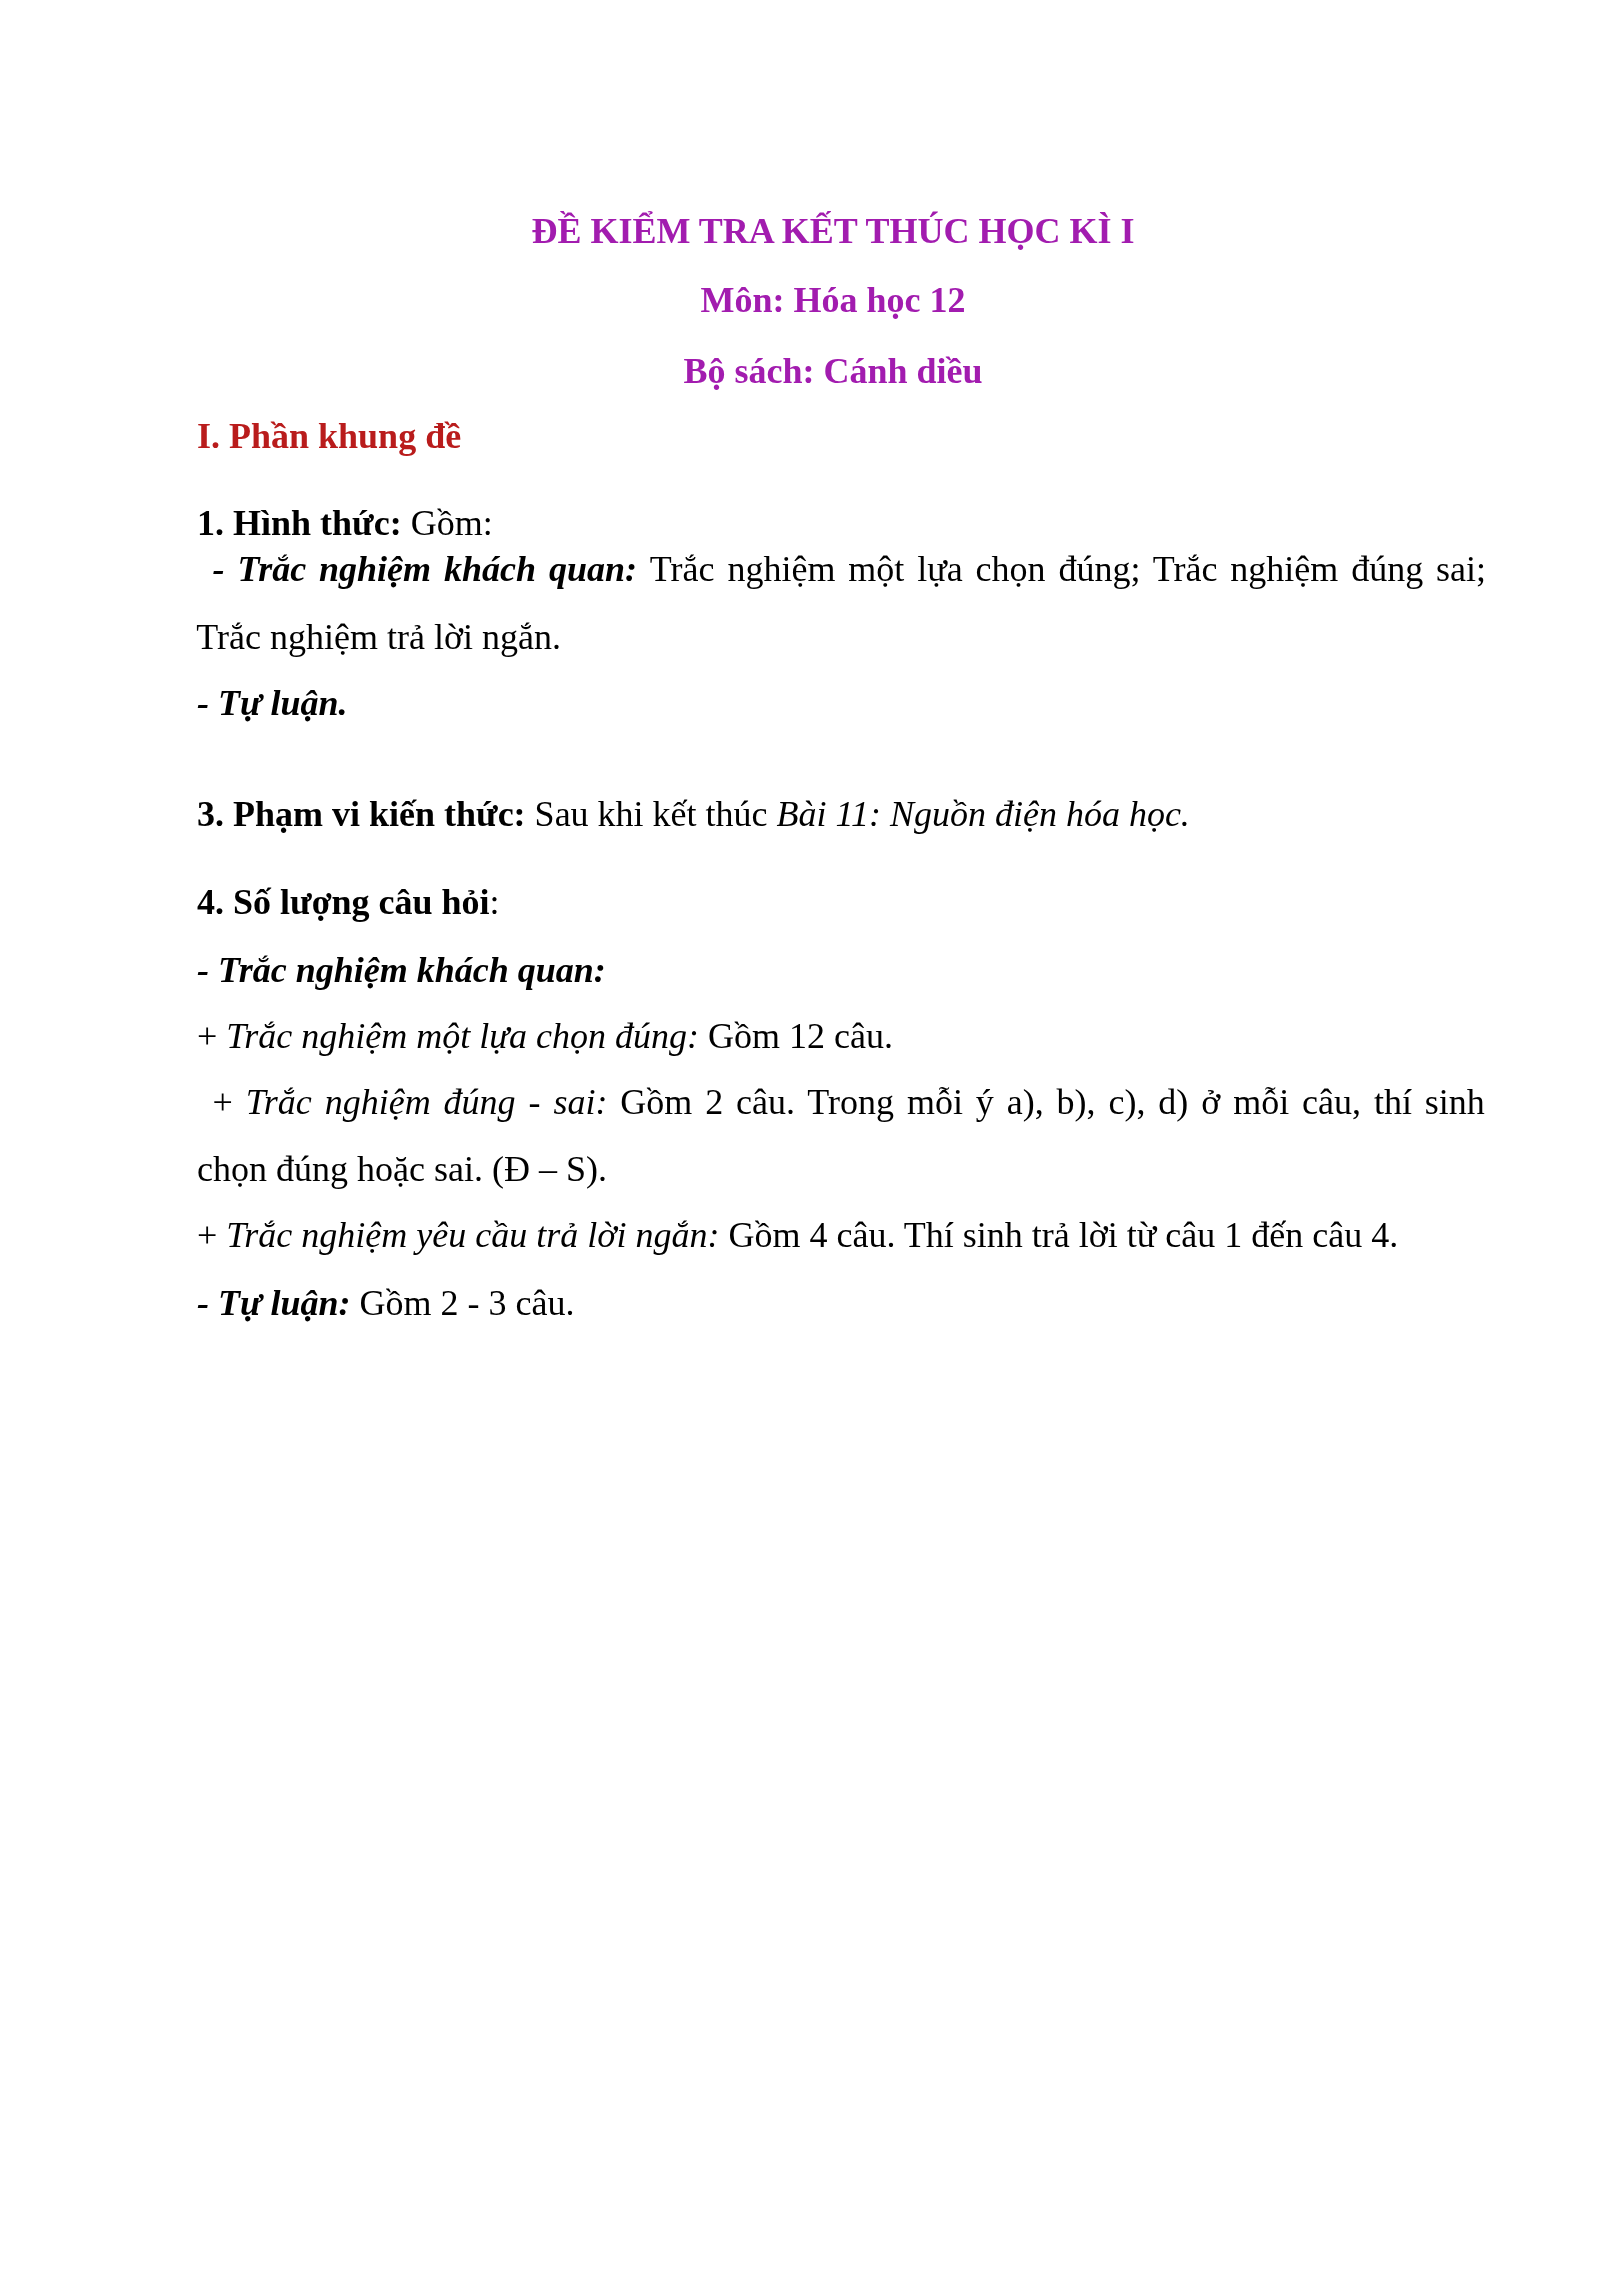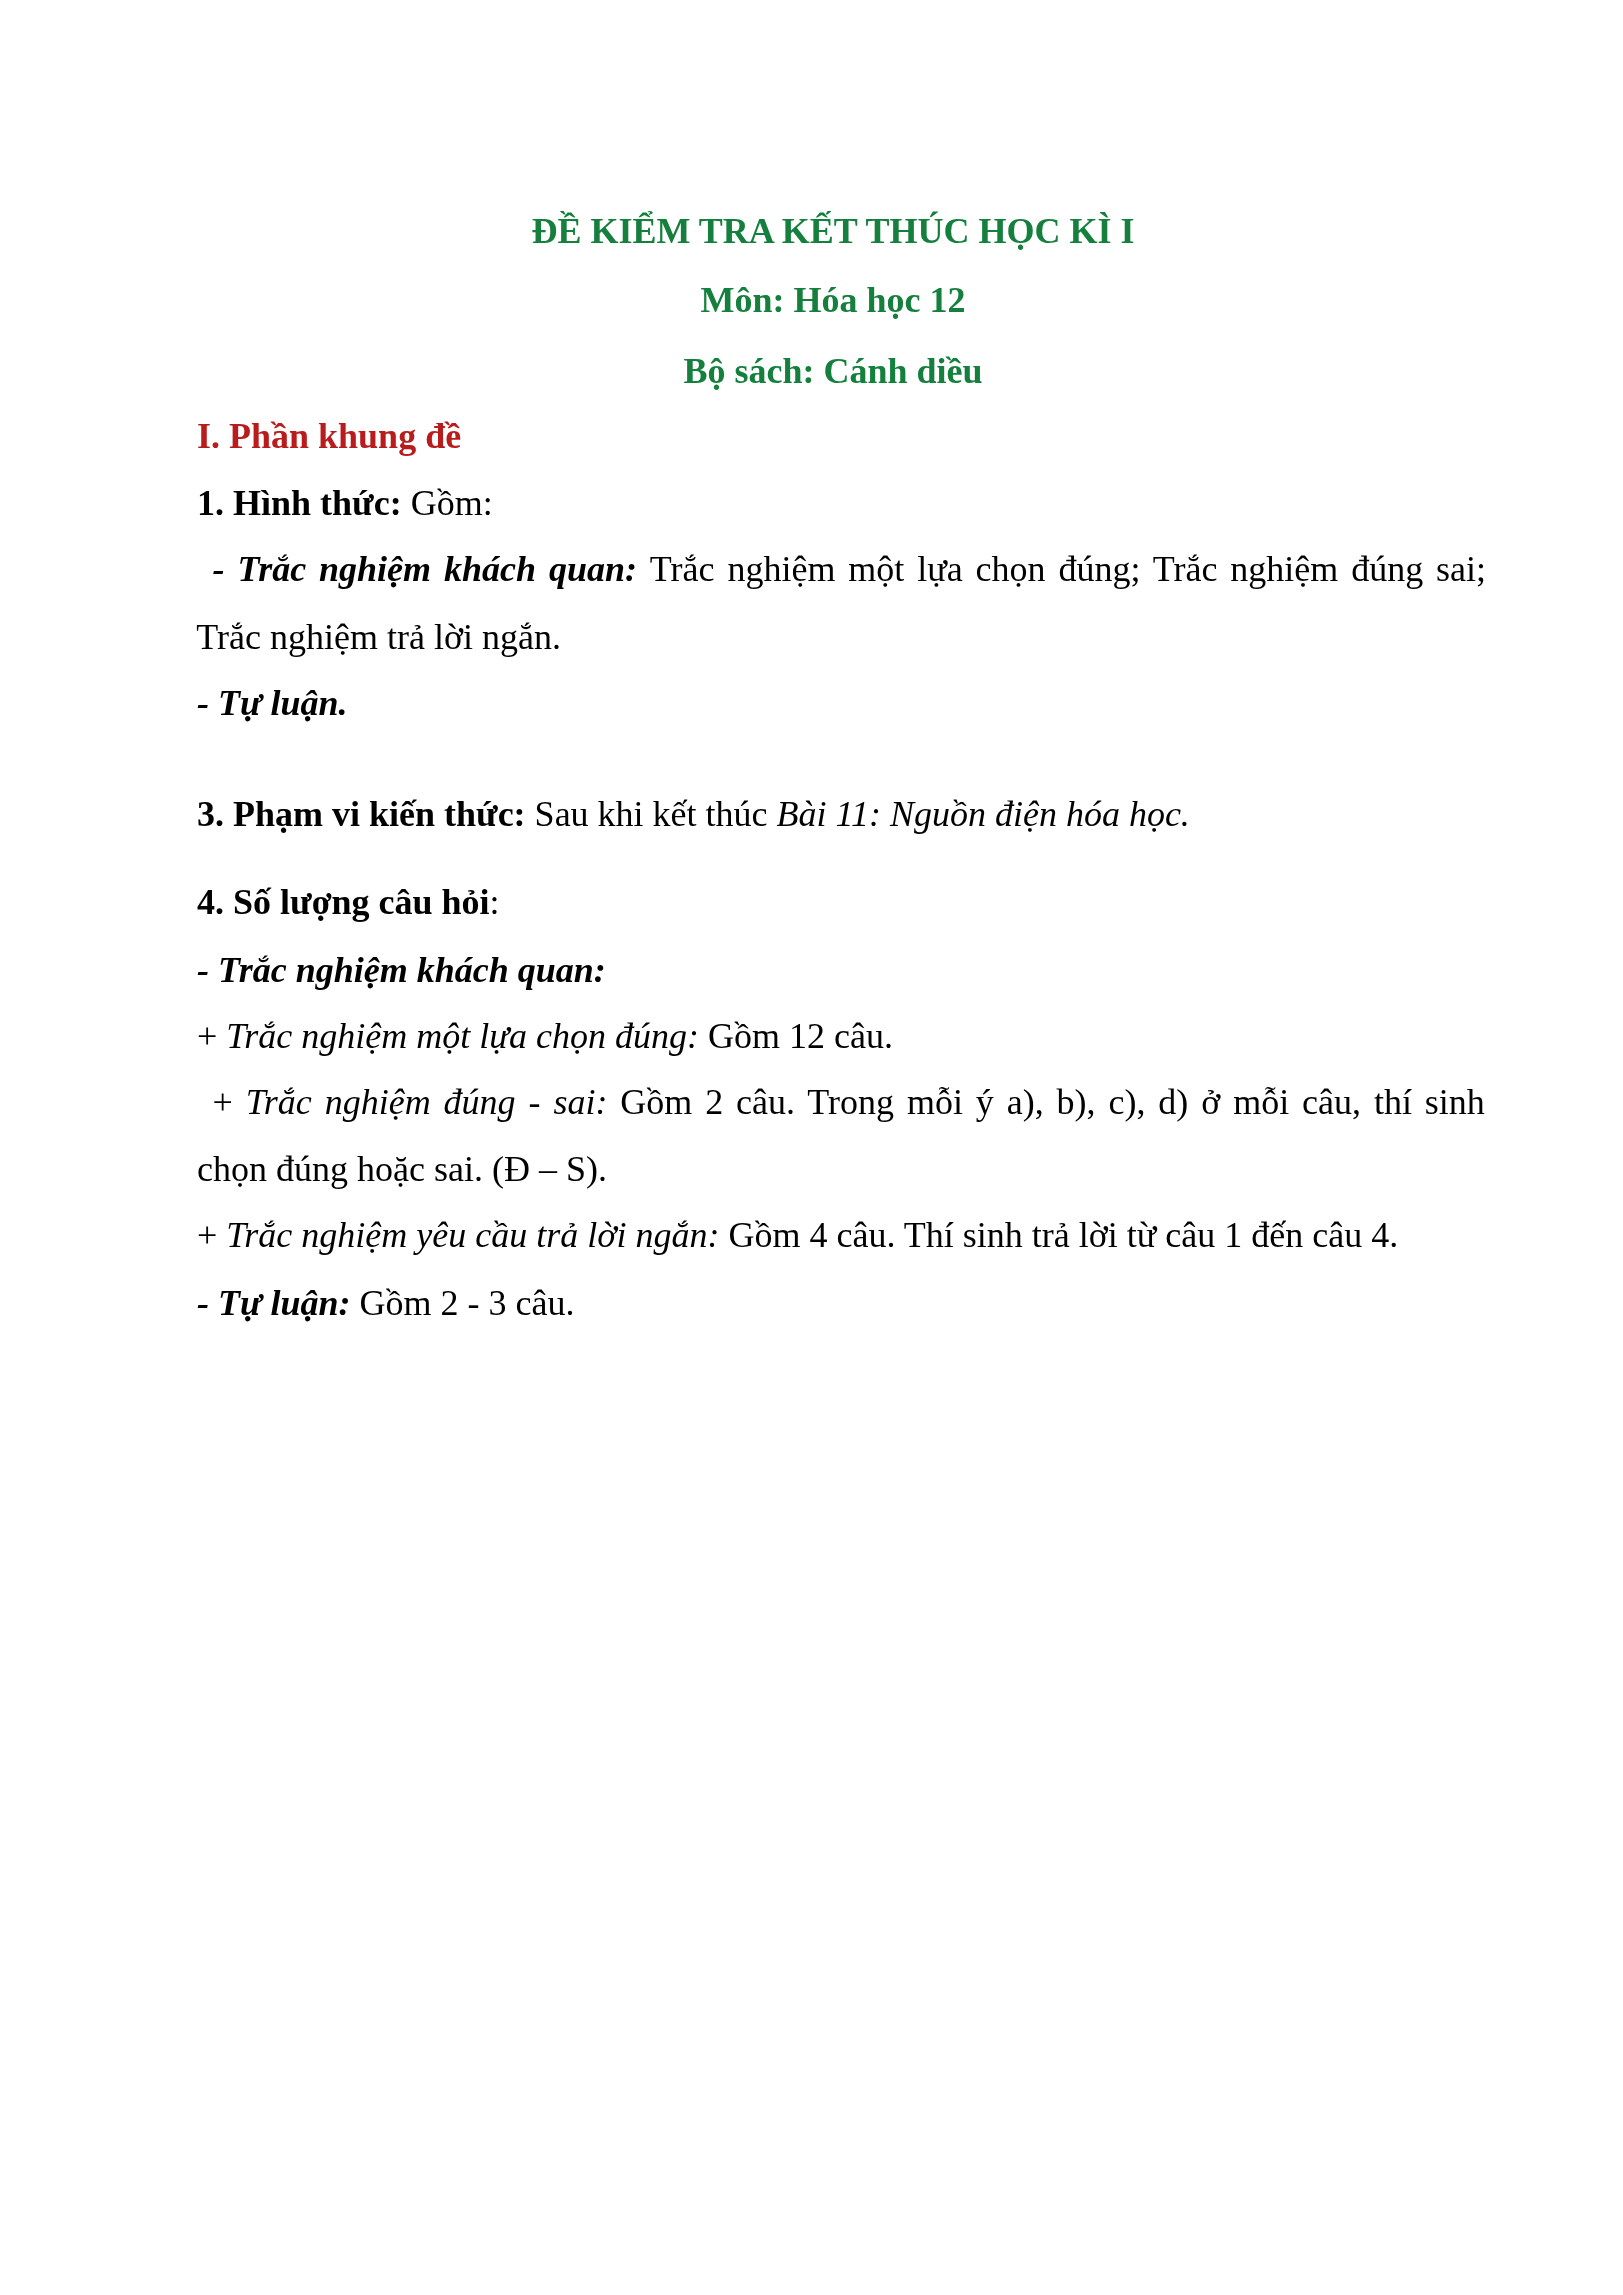--- a/index.html
+++ b/index.html
@@ -21,21 +21,21 @@
     position: absolute;
     left: 161px;
     width: 1308px;
     line-height: 47px;
     white-space: pre;
   }
   .center { text-align: center; }
   .b  { font-weight: bold; }
   .i  { font-style: italic; }
   .bi { font-weight: bold; font-style: italic; }
-  .blue { color: #15803d; }
+  .blue { color: #a21caf; }
   .red  { color: #b91c1c; }
   .stretch { word-spacing: 3.9px; }
 </style>
 </head>
 <body>
 
 <div id="page">
 
   <div class="line center b blue" style="top:161px">
     <span>ĐỀ KIỂM TRA KẾT THÚC HỌC KÌ I</span>
@@ -46,21 +46,21 @@
   </div>
 
   <div class="line center b blue" style="top:301px">
     <span>Bộ sách: Cánh diều</span>
   </div>
 
   <div class="line b red" style="top:366px">
     <span>I. Phần khung đề</span>
   </div>
 
-  <div class="line" style="top:433px">
+  <div class="line" style="top:453px">
     <span class="b">1. Hình thức: </span><span>Gồm:</span>
   </div>
 
   <div class="line stretch" style="top:499px">
     <span class="bi">- Trắc nghiệm khách quan: </span><span>Trắc nghiệm một lựa chọn đúng; Trắc nghiệm đúng sai;</span>
   </div>
 
   <div class="line" style="top:567px">
     <span>Trắc nghiệm trả lời ngắn.</span>
   </div>

